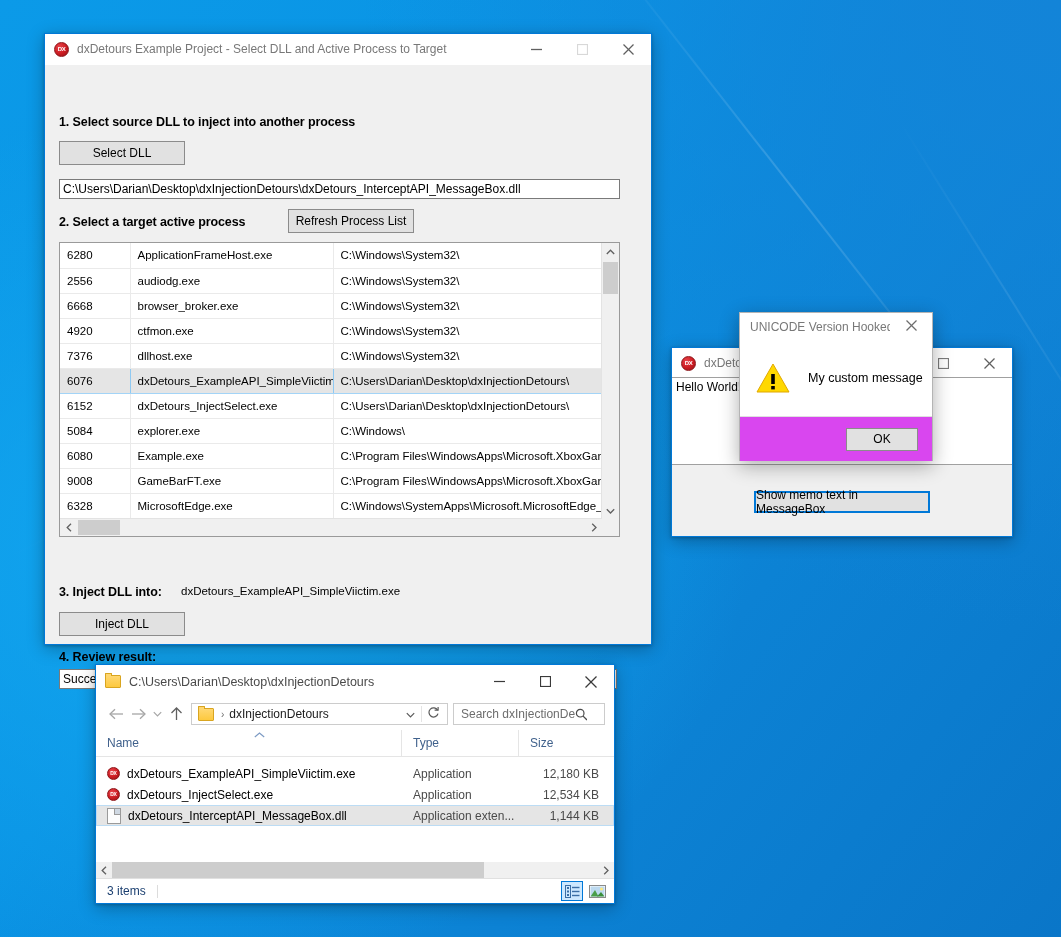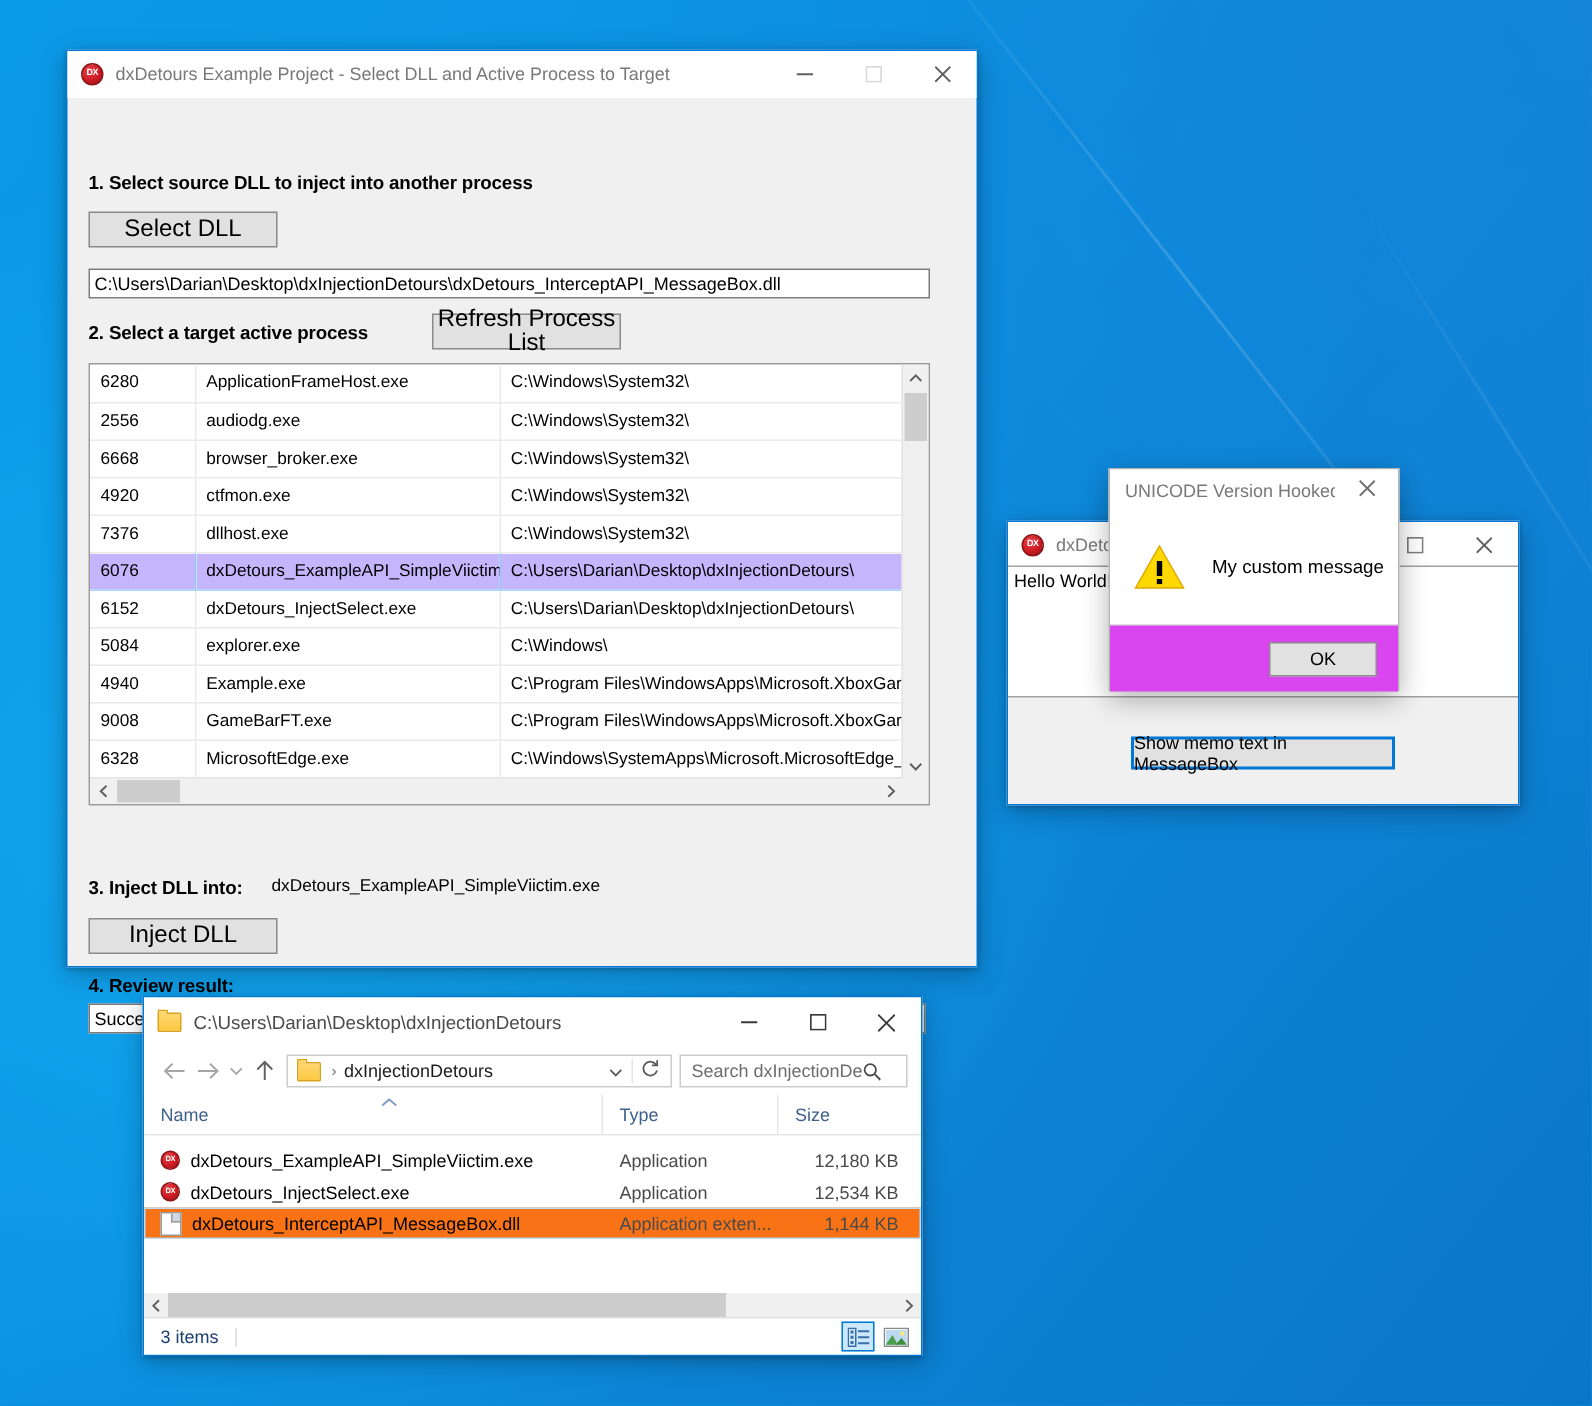--- a/index.html
+++ b/index.html
@@ -74,21 +74,21 @@
   #main-window .titlebar { border-bottom: 1px solid #ffffff; }
   .mw-body { padding: 0 14px; position: relative; height: 580px; }
   .step-label {
     font-size: 12.5px; font-weight: bold; color: #000;
     letter-spacing: -0.1px;
   }
   .btn3d {
     background: #e1e1e1;
     border: 1px solid #8b8b8b;
     box-sizing: border-box;
-    font-size: 16px;
+    font-size: 12px;
     color: #000;
     font-family: "Liberation Sans", sans-serif;
     text-align: center;
     line-height: 1;
     display: flex; align-items: center; justify-content: center;
     cursor: default;
   }
   .textbox {
     background: #fff;
     border: 1px solid #7a7a7a;
@@ -117,21 +117,21 @@
     color: #000;
     border-bottom: 1px solid #eaeaea;
     border-right: 1px solid #eaeaea;
     padding: 0 0 0 7px;
     white-space: nowrap;
     overflow: hidden;
     box-sizing: border-box;
     vertical-align: middle;
   }
   .pgrid td:last-child { border-right: none; }
-  .pgrid tr.selected td { background: #c4b5fd; border-bottom-color: #a3d4f7; border-right-color:#8fc9f2; }
+  .pgrid tr.selected td { background: #e5e5e5; border-bottom-color: #a3d4f7; border-right-color:#8fc9f2; }
   .col-pid { width: 70px; }
   .col-name { width: 203px; }
 
   
   .vscroll {
     position: absolute; right: 0; top: 0; width: 17px; bottom: 17px;
     background: #f0f0f0; border-left: 1px solid #e3e3e3;
   }
   .vscroll .sb-arrow, .hscroll .sb-arrow {
     width: 17px; height: 17px;
@@ -266,21 +266,21 @@
   .sort-caret {
     position: absolute; left: 158px; top: 0px; color:#6d8bb5; font-size:9px;
   }
   .file-row {
     height: 21px; display:flex; align-items:center;
     font-size: 12px; color: #000;
     box-sizing: border-box;
     border: 1px solid transparent;
   }
   .file-row.selected {
-    background: #f97316;
+    background: #e5e5e5;
     border: 1px solid #bcdcf4;
   }
   .fr-name { display:flex; align-items:center; padding-left: 10px; box-sizing:border-box; }
   .fr-type { color:#4a4a4a; box-sizing:border-box; }
   .fr-size { text-align:right; color:#4a4a4a; padding-right: 12px; box-sizing:border-box; }
   .dll-icon {
     width: 14px; height: 16px; background: #fdfdfd;
     border: 1px solid #9a9a9a; box-sizing: border-box; position: relative;
   }
   .dll-icon:after {
@@ -388,21 +388,21 @@
                 <td class="col-pid">6152</td>
                 <td class="col-name">dxDetours_InjectSelect.exe</td>
                 <td>C:\Users\Darian\Desktop\dxInjectionDetours\</td>
               </tr>
               <tr>
                 <td class="col-pid">5084</td>
                 <td class="col-name">explorer.exe</td>
                 <td>C:\Windows\</td>
               </tr>
               <tr>
-                <td class="col-pid">4940</td>
+                <td class="col-pid">6080</td>
                 <td class="col-name">Example.exe</td>
                 <td>C:\Program Files\WindowsApps\Microsoft.XboxGamingO</td>
               </tr>
               <tr>
                 <td class="col-pid">9008</td>
                 <td class="col-name">GameBarFT.exe</td>
                 <td>C:\Program Files\WindowsApps\Microsoft.XboxGamingO</td>
               </tr>
               <tr>
                 <td class="col-pid">6328</td>

